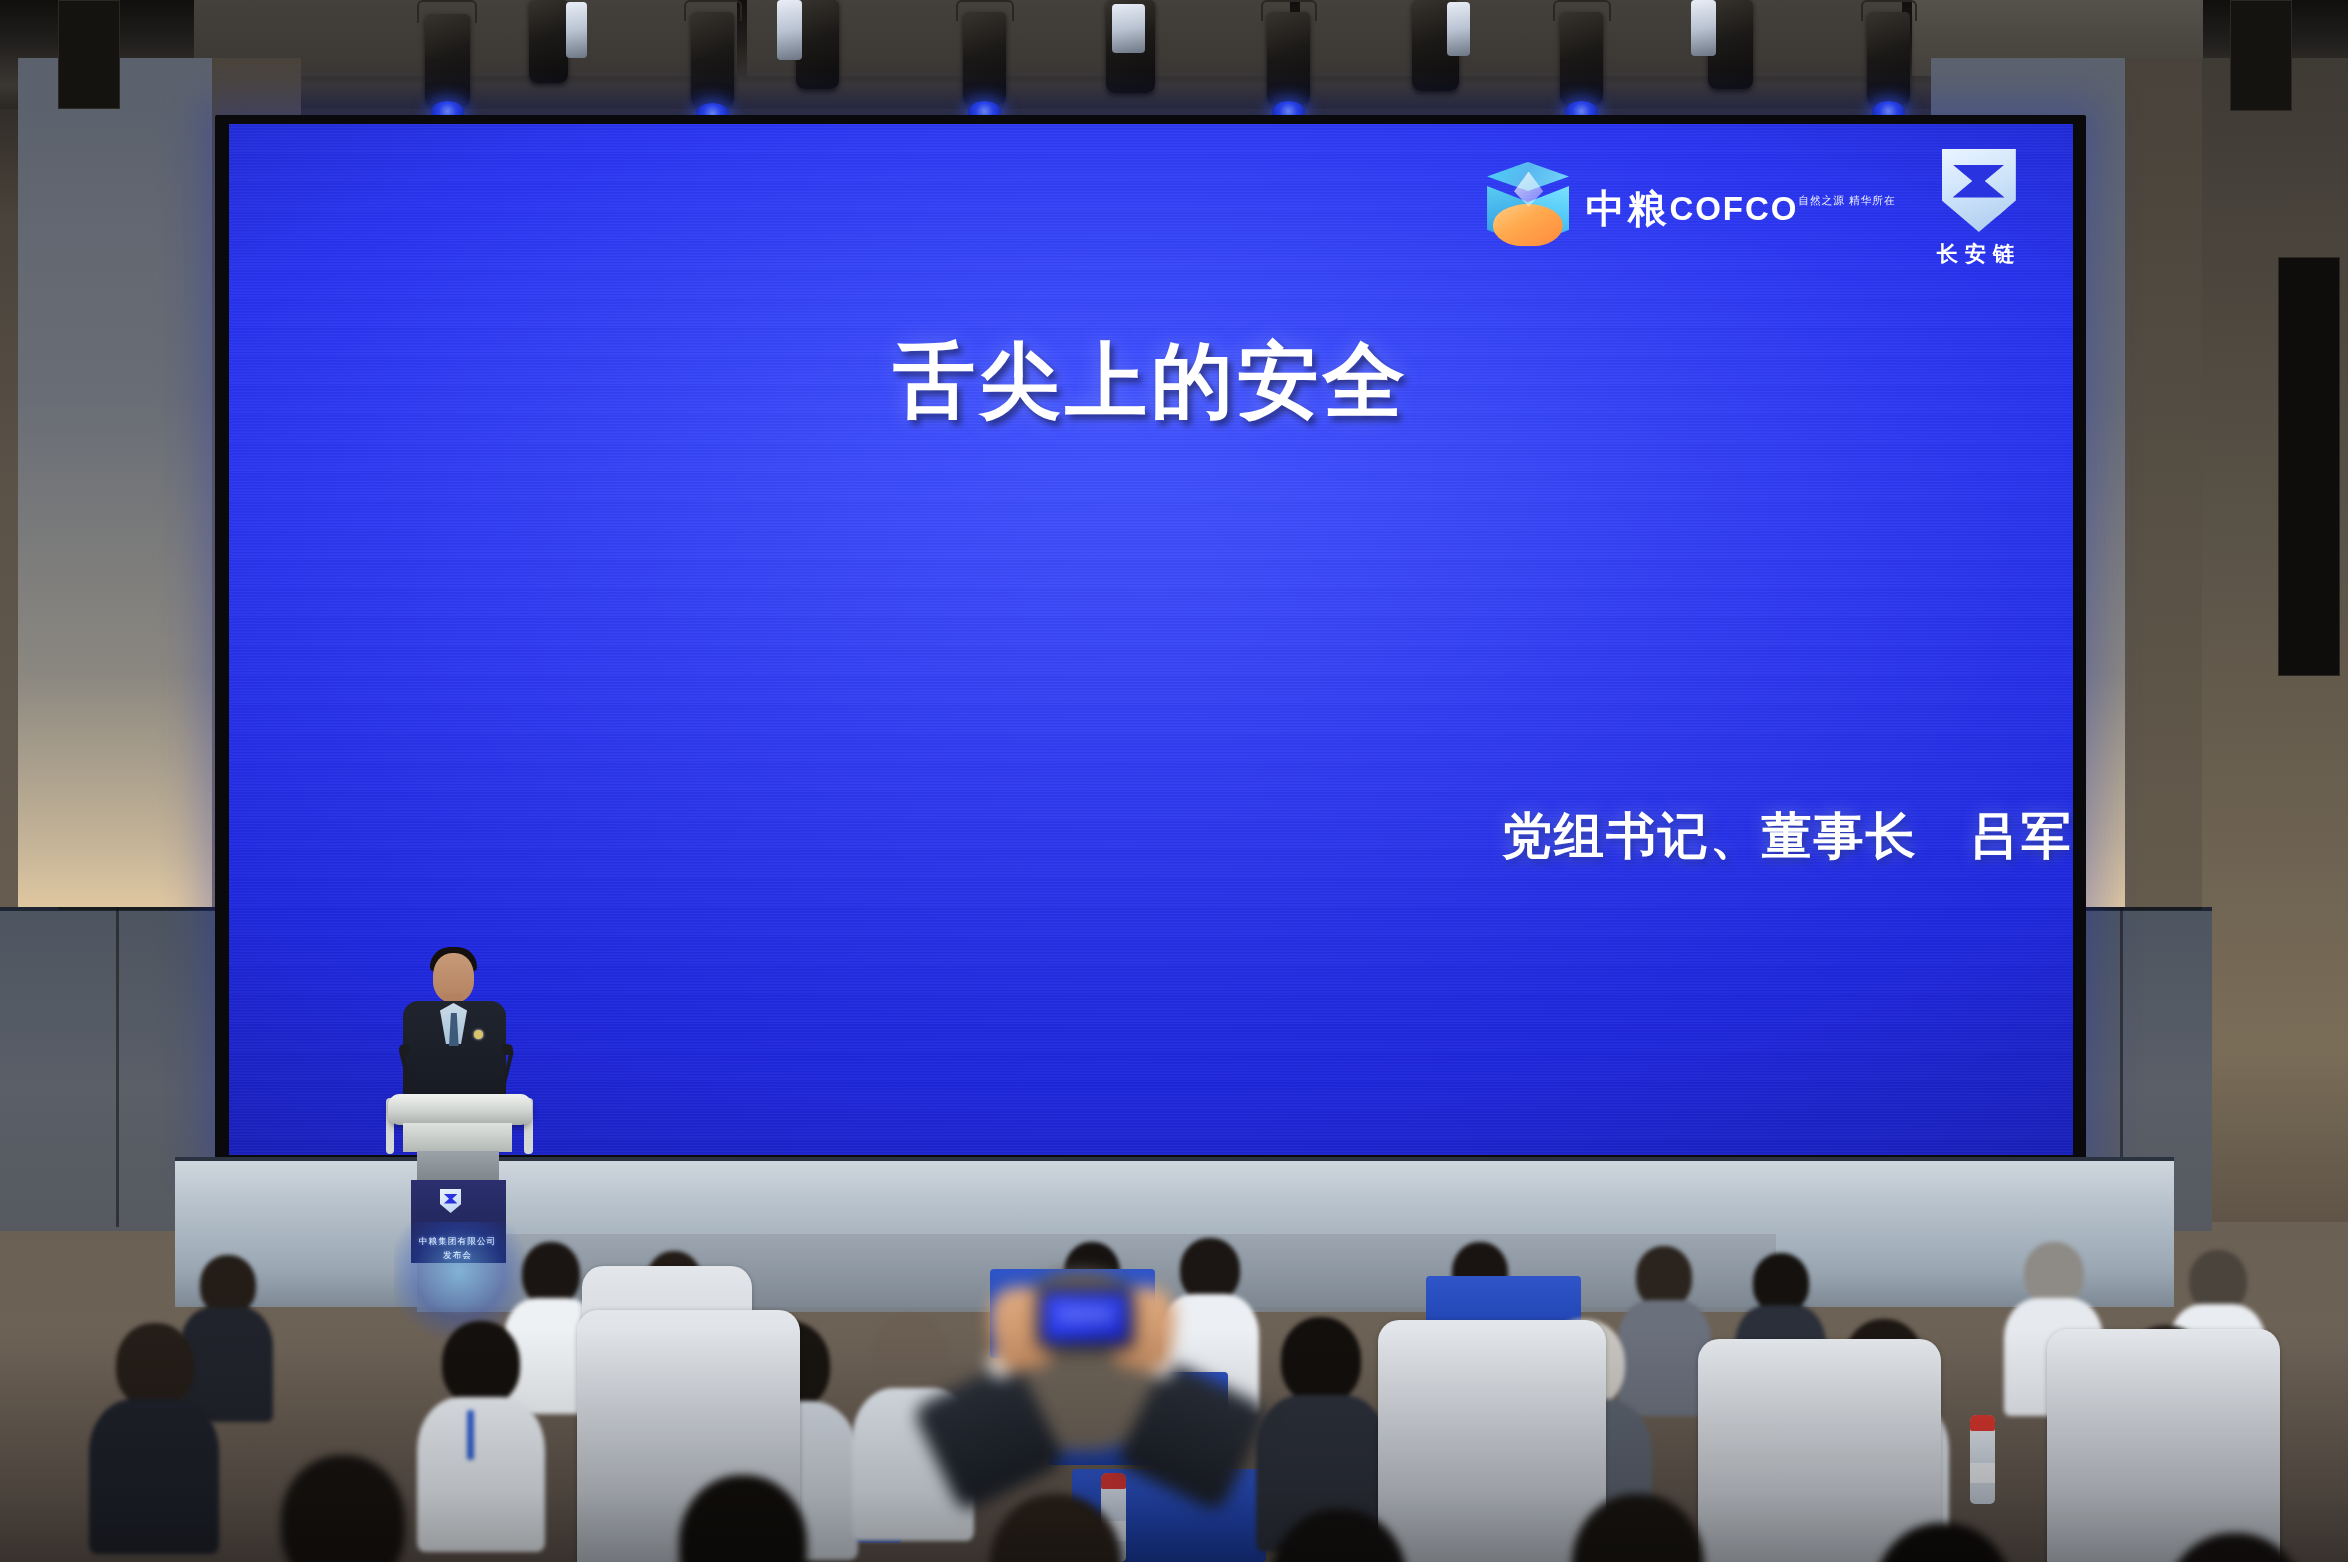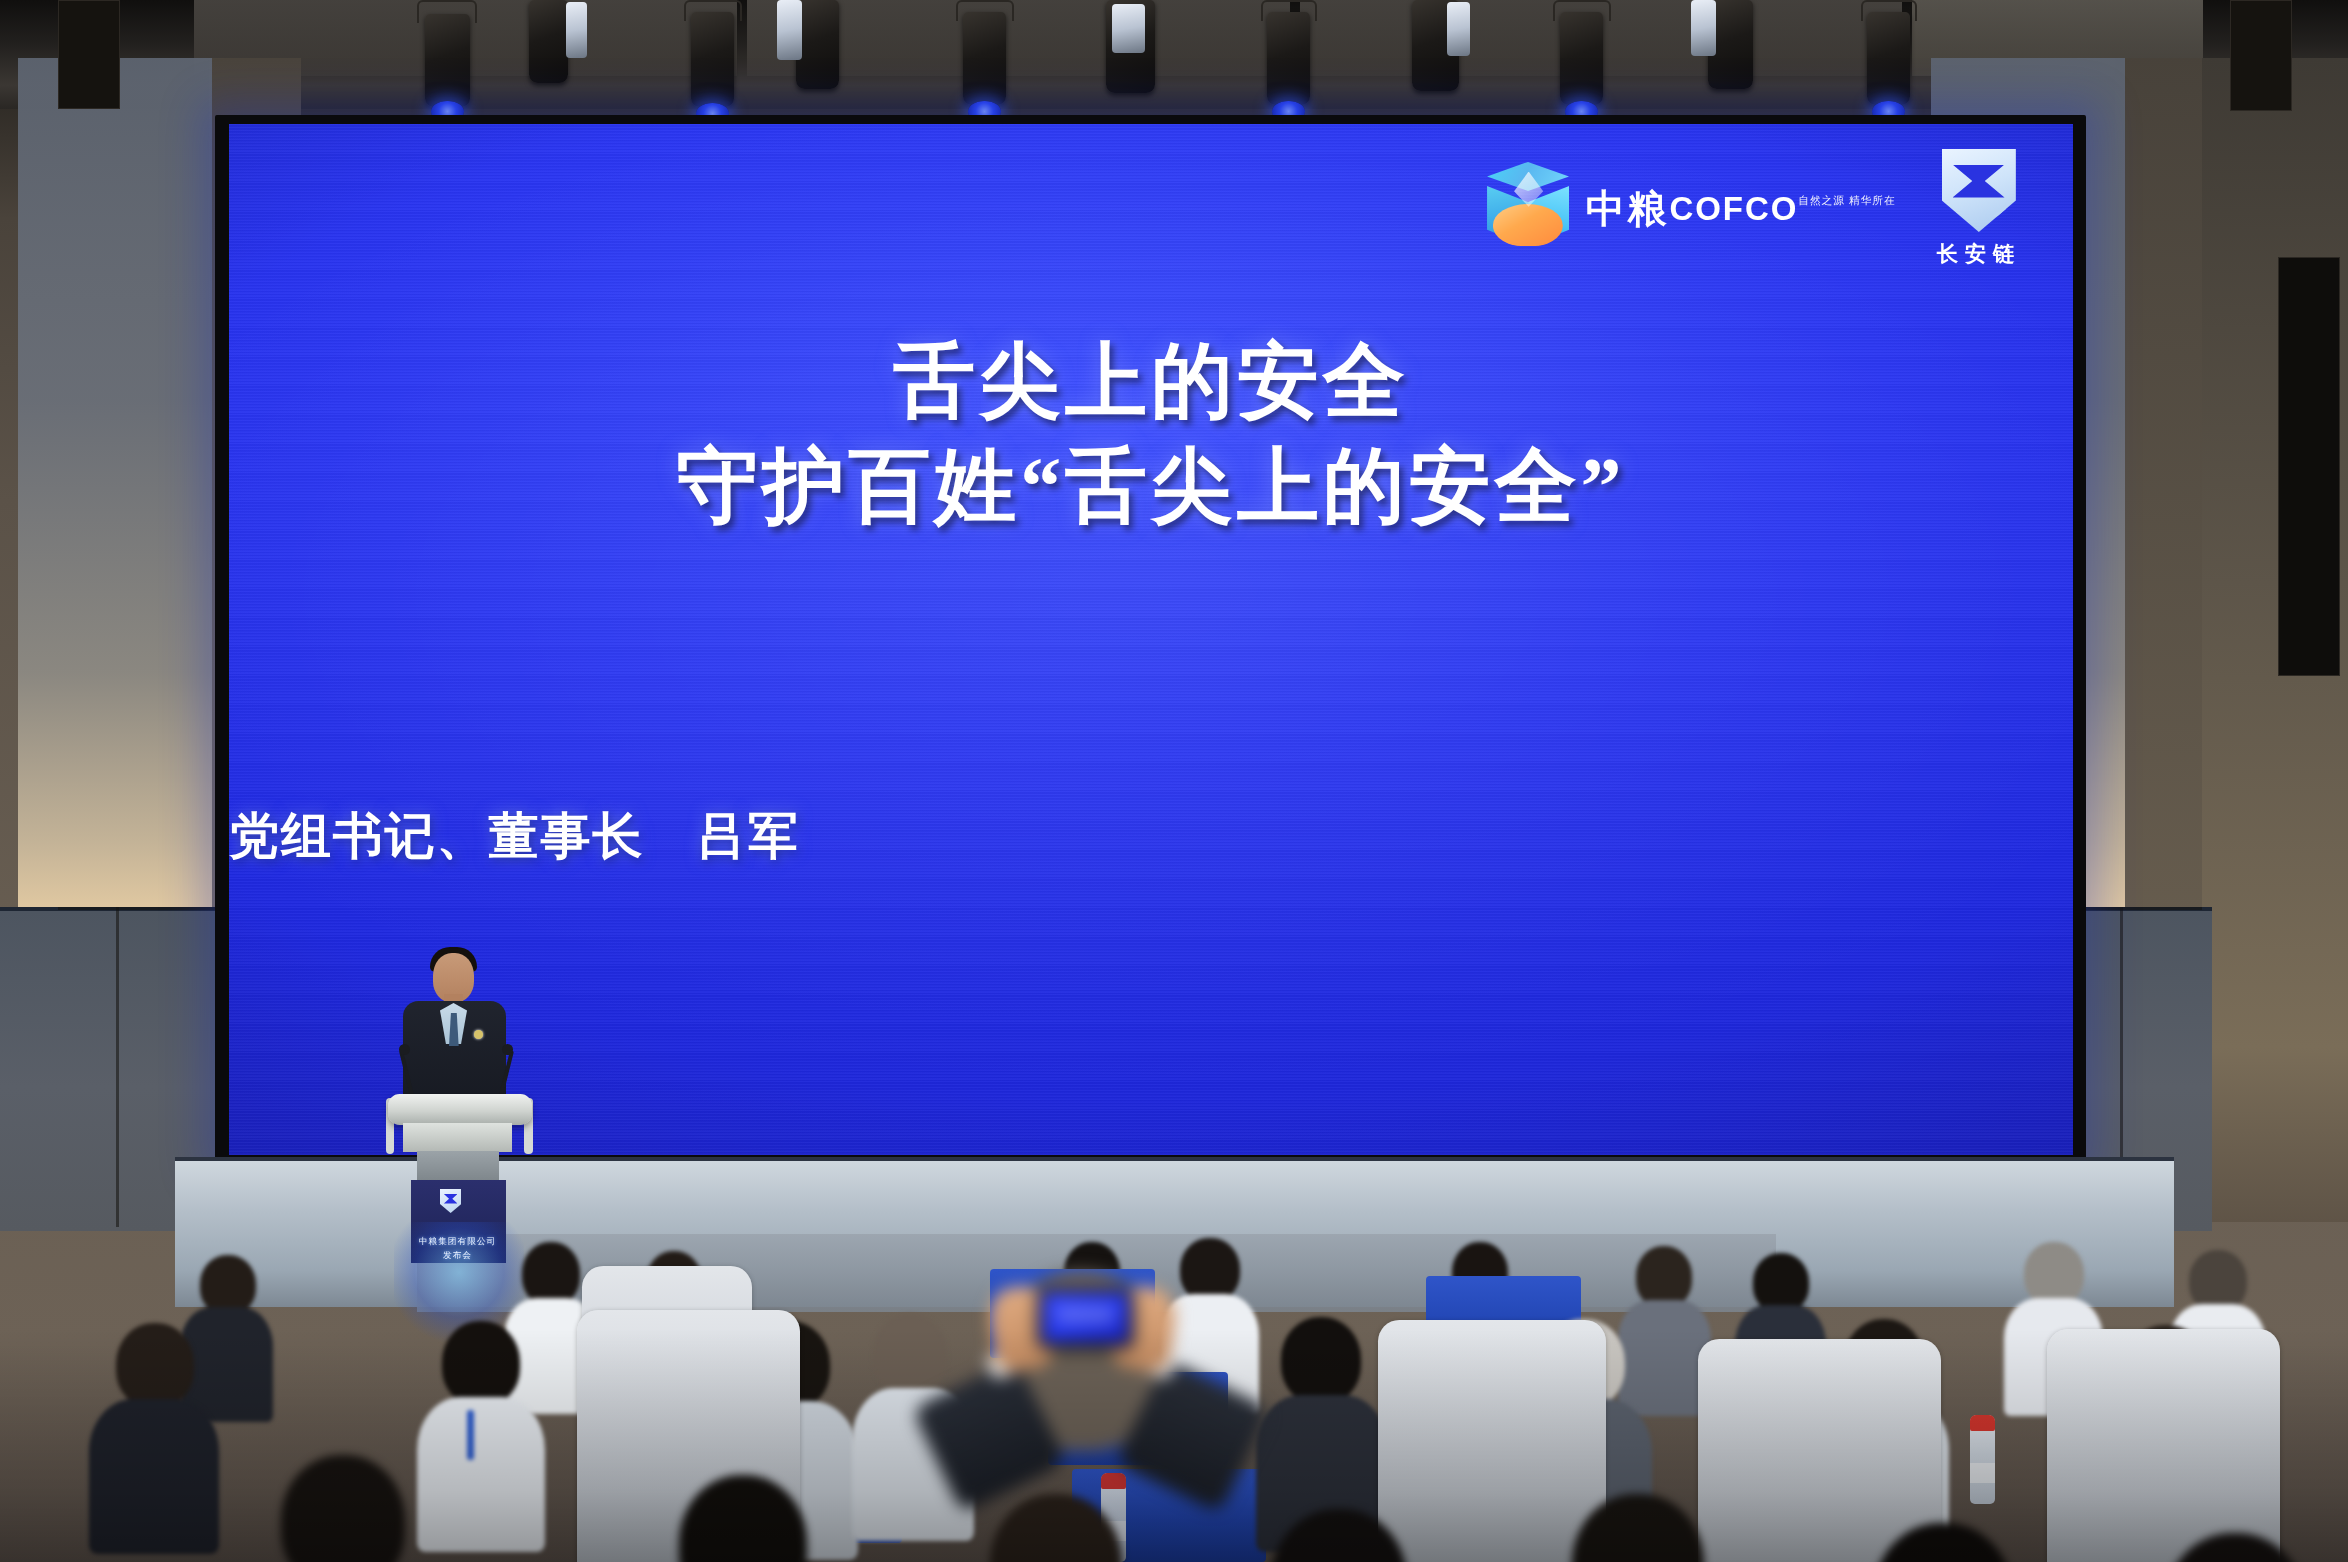--- a/index.html
+++ b/index.html
@@ -117,21 +117,21 @@
     clip-path:polygon(0% 0%,38% 50%,0% 100%,100% 100%,62% 50%,100% 0%);}
   .shield .notch{position:absolute;right:9.7px;bottom:15.5px;width:13.6px;height:13.6px;
     background:#bcd6f3;clip-path:polygon(100% 0,100% 100%,0 100%);}
   .canchain-text{color:#fff;font-size:21.3px;font-weight:700;letter-spacing:6.8px;}
 
   
   .slide-title{position:absolute;left:0;right:0;top:206px;text-align:center;color:#fff;z-index:3;
     font-family:"Liberation Serif","DejaVu Serif",serif;font-weight:700;
     font-size:82px;line-height:1.28;letter-spacing:3.9px;
     text-shadow:3.9px 4.9px 6.8px rgba(0,0,10,.45), 0 0 21.3px rgba(180,200,255,.35);}
-  .slide-sub{position:absolute;left:0;right:0;top:679px;text-align:left;color:#fff;z-index:3;
+  .slide-sub{position:absolute;left:0;right:0;top:679px;text-align:right;color:#fff;z-index:3;
     font-family:Liberation Sans, sans-serif;font-weight:600;
     font-size:50px;line-height:1.34;letter-spacing:1.9px;
     text-shadow:1.9px 2.9px 9.7px rgba(10,20,120,.65), 0 0 15.5px rgba(160,190,255,.5);}
   .sub-line{display:block;}
   .sub-date{font-size:47px;}
 
   
   .stage-floor{position:absolute;left:175px;top:1161px;width:1999px;height:146px;
     background:linear-gradient(180deg,#cfd7de 0%,#b3bec8 35%,#9aa7b3 75%,#7d8893 100%);}
   .stage-edge{position:absolute;left:175px;top:1157px;width:1999px;height:7.8px;background:#2c3340;}
@@ -347,21 +347,20 @@
         <div class="shield">
           <div class="bow"></div>
           <div class="notch"></div>
         </div>
         <div class="canchain-text">长安链</div>
       </div>
     </div>
 
     <div class="slide-title">
       <div>舌尖上的安全</div>
-      <div>守护百姓“舌尖上的安全”</div>
     </div>
 
     <div class="slide-sub">
       <span class="sub-line">党组书记、董事长　吕军</span>
     </div>
   </div>
 
   <div class="stage-edge"></div>
   <div class="stage-floor"></div>
   <div class="stage-skirt"></div>

